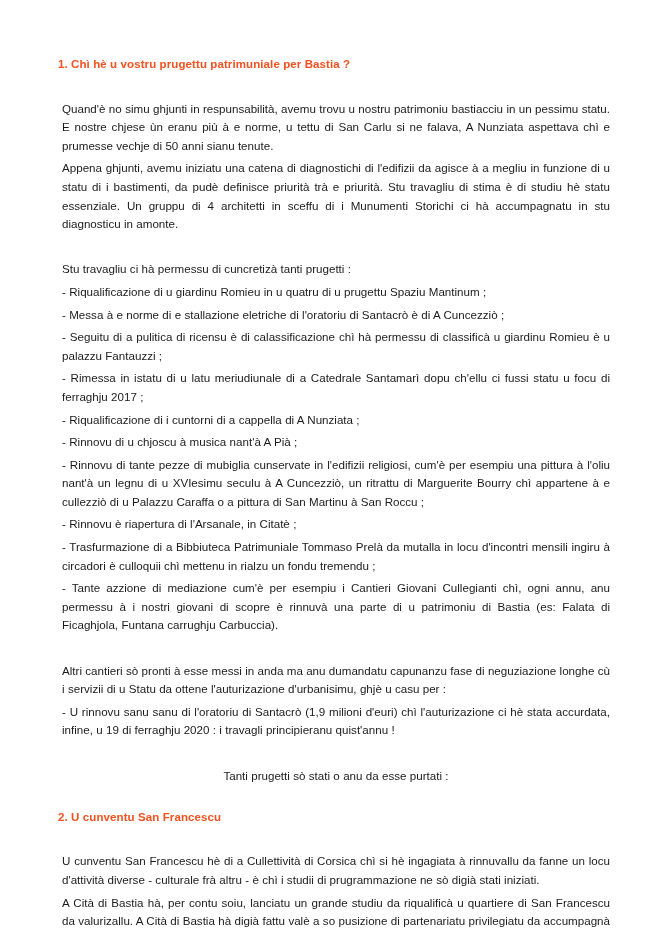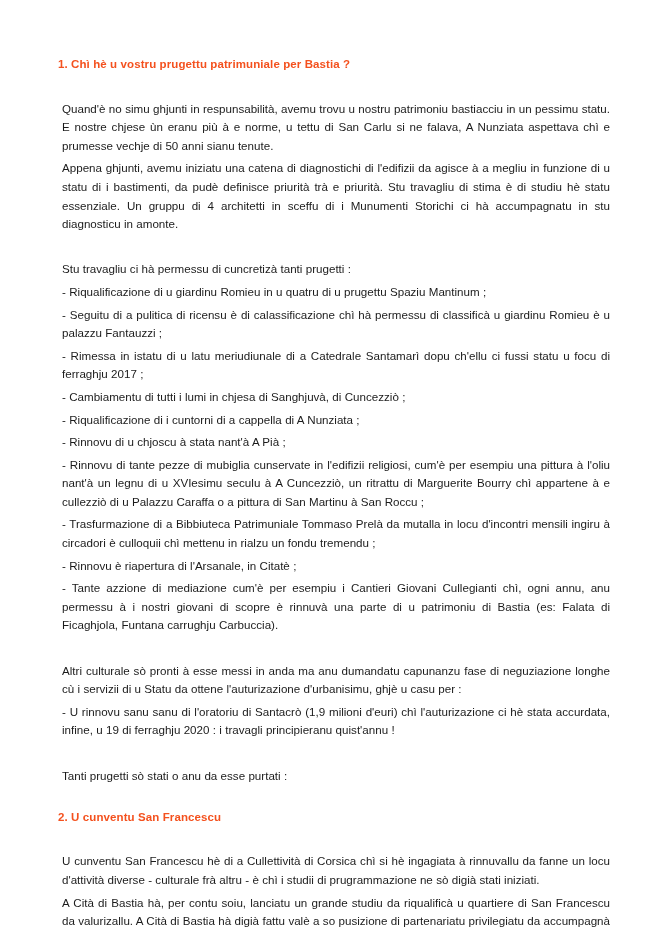--- a/index.html
+++ b/index.html
@@ -41,55 +41,55 @@
     text-align: justify;
     margin: 4px;
     padding: 0;
     color: #1b1b1b;
     word-spacing: 0.1px;
   }
   
   .spacer-lg { height: 22px; }
   .spacer-md { height: 18.6px; }
   .list-block .para { text-align: justify; }
-  .nowrap-line { text-align: left; }
+  .nowrap-line { text-align: center; }
 </style>
 </head>
 <body>
 
 <div class="page">
   <div class="doc-body">
 
     <h2 class="section-heading">1. Chì hè u vostru prugettu patrimuniale per Bastia ?</h2>
 
     <div class="spacer-lg"></div>
 
     <p class="para">Quand'è no simu ghjunti in respunsabilità, avemu trovu u nostru patrimoniu bastiacciu in un pessimu statu. E nostre chjese ùn eranu più à e norme, u tettu di San Carlu si ne falava, A Nunziata aspettava chì e prumesse vechje di 50 anni sianu tenute.</p>
 
     <p class="para">Appena ghjunti, avemu iniziatu una catena di diagnostichi di l'edifizii da agisce à a megliu in funzione di u statu di i bastimenti, da pudè definisce priurità trà e priurità. Stu travagliu di stima è di studiu hè statu essenziale. Un gruppu di 4 architetti in sceffu di i Munumenti Storichi ci hà accumpagnatu in stu diagnosticu in amonte.</p>
 
     <div class="spacer-md"></div>
 
     <div class="list-block">
       <p class="para nowrap-line">Stu travagliu ci hà permessu di cuncretizà tanti prugetti :</p>
       <p class="para">- Riqualificazione di u giardinu Romieu in u quatru di u prugettu Spaziu Mantinum ;</p>
+      <p class="para">- Messa à e norme di e stallazione eletriche di l'oratoriu di Santacrò è di A Cuncezziò ;</p>
       <p class="para">- Seguitu di a pulitica di ricensu è di calassificazione chì hà permessu di classificà u giardinu Romieu è u palazzu Fantauzzi ;</p>
       <p class="para">- Rimessa in istatu di u latu meriudiunale di a Catedrale Santamarì dopu ch'ellu ci fussi statu u focu di ferraghju 2017 ;</p>
-      <p class="para">- Cambiamentu di tutti i lumi in chjesa di Sanghjuvà, di Cuncezziò ;</p>
       <p class="para">- Riqualificazione di i cuntorni di a cappella di A Nunziata ;</p>
-      <p class="para">- Rinnovu di u chjoscu à stata nant'à A Pià ;</p>
+      <p class="para">- Rinnovu di u chjoscu à musica nant'à A Pià ;</p>
       <p class="para">- Rinnovu di tante pezze di mubiglia cunservate in l'edifizii religiosi, cum'è per esempiu una pittura à l'oliu nant'à un legnu di u XVIesimu seculu à A Cuncezziò, un ritrattu di Marguerite Bourry chì appartene à e cullezziò di u Palazzu Caraffa o a pittura di San Martinu à San Roccu ;</p>
+      <p class="para">- Rinnovu è riapertura di l'Arsanale, in Citatè ;</p>
       <p class="para">- Trasfurmazione di a Bibbiuteca Patrimuniale Tommaso Prelà da mutalla in locu d'incontri mensili ingiru à circadori è culloquii chì mettenu in rialzu un fondu tremendu ;</p>
-      <p class="para">- Rinnovu è riapertura di l'Arsanale, in Citatè ;</p>
       <p class="para">- Tante azzione di mediazione cum'è per esempiu i Cantieri Giovani Cullegianti chì, ogni annu, anu permessu à i nostri giovani di scopre è rinnuvà una parte di u patrimoniu di Bastia (es: Falata di Ficaghjola, Funtana carrughju Carbuccia).</p>
     </div>
 
     <div class="spacer-md"></div>
 
-    <p class="para">Altri culturale sò pronti à esse messi in anda ma anu dumandatu capunanzu fase di neguziazione longhe cù i servizii di u Statu da ottene l'auturizazione d'urbanisimu, ghjè u casu per :</p>
+    <p class="para">Altri cantieri sò pronti à esse messi in anda ma anu dumandatu capunanzu fase di neguziazione longhe cù i servizii di u Statu da ottene l'auturizazione d'urbanisimu, ghjè u casu per :</p>
 
     <div class="list-block">
       <p class="para">- U rinnovu sanu sanu di l'oratoriu di Santacrò (1,9 milioni d'euri) chì l'auturizazione ci hè stata accurdata, infine, u 19 di ferraghju 2020 : i travagli principieranu quist'annu !</p>
     </div>
 
     <div class="spacer-md"></div>
 
     <p class="para nowrap-line">Tanti prugetti sò stati o anu da esse purtati :</p>
 
     <div class="spacer-md"></div>

